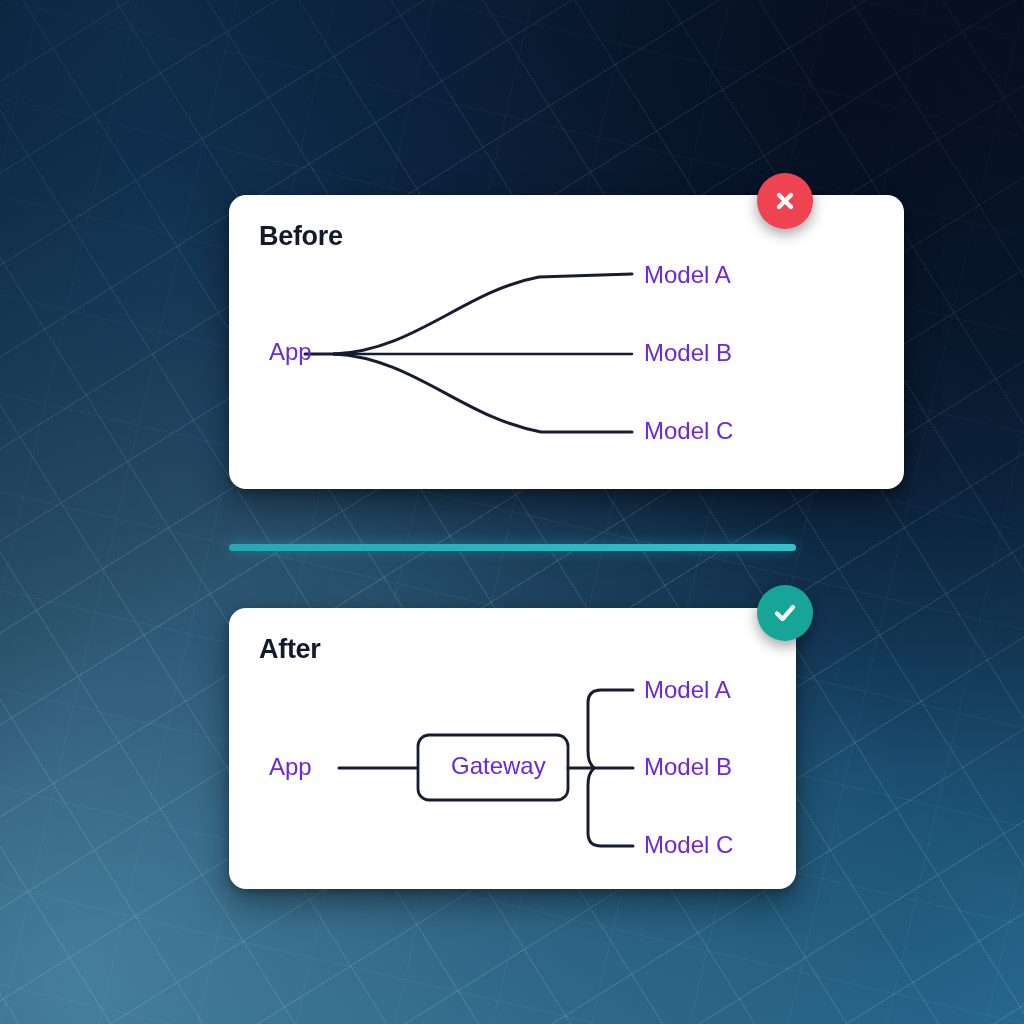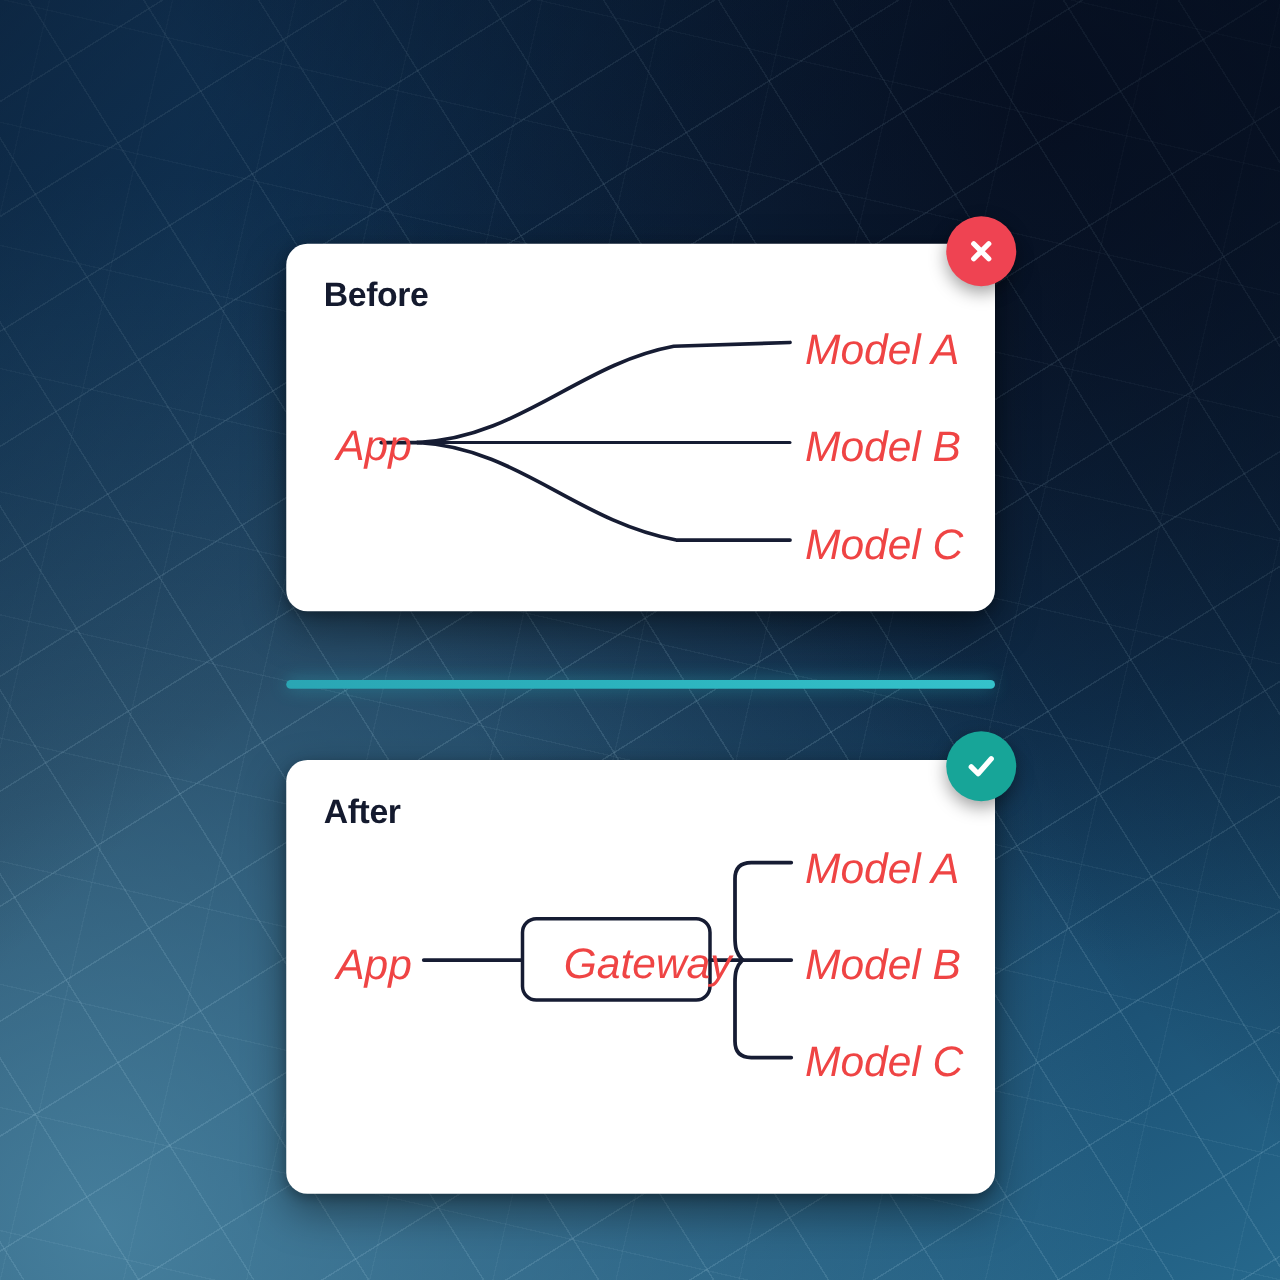--- a/index.html
+++ b/index.html
@@ -57,46 +57,45 @@
     pointer-events: none;
   }
 
   
   .card {
     position: absolute;
     background: #ffffff;
     border-radius: 17px;
     box-shadow: 0 14px 34px rgba(0,0,0,0.40), 0 3px 9px rgba(0,0,0,0.26);
   }
-  #card-before { left: 229px; top: 195px;  width: 567px; height: 294px; }
-  #card-after  { left: 229px; top: 608px;  width: 567px; height: 347px; }
+  #card-before { left: 229px; top: 195px;  width: 675px; height: 294px; }
+  #card-after  { left: 229px; top: 608px;  width: 567px; height: 281px; }
 
   .card-title {
     position: absolute;
     left: 30px;
     top: 26px;
     font-size: 27px;
     font-weight: bold;
     color: #141a2e;
     letter-spacing: -0.3px;
     white-space: nowrap;
   }
 
   .diagram {
     position: absolute;
     inset: 0;
   }
 
   .node-label {
     position: absolute;
-    font-size: 34px;
-    color: #ef4444;
+    font-size: 24px;
+    color: #6d28d9;
     white-space: nowrap;
     line-height: 1;
-    font-style: italic;
   }
 
   
   .badge {
     position: absolute;
     width: 56px;
     height: 56px;
     border-radius: 50%;
     display: flex;
     align-items: center;

